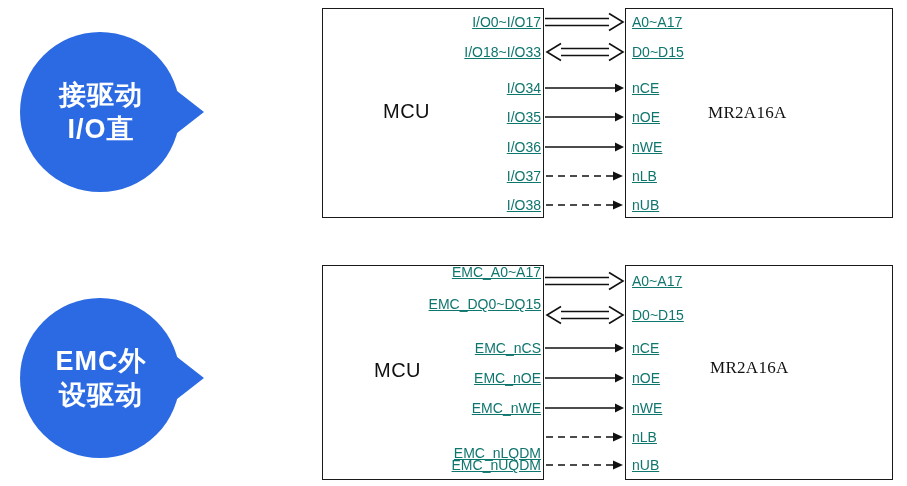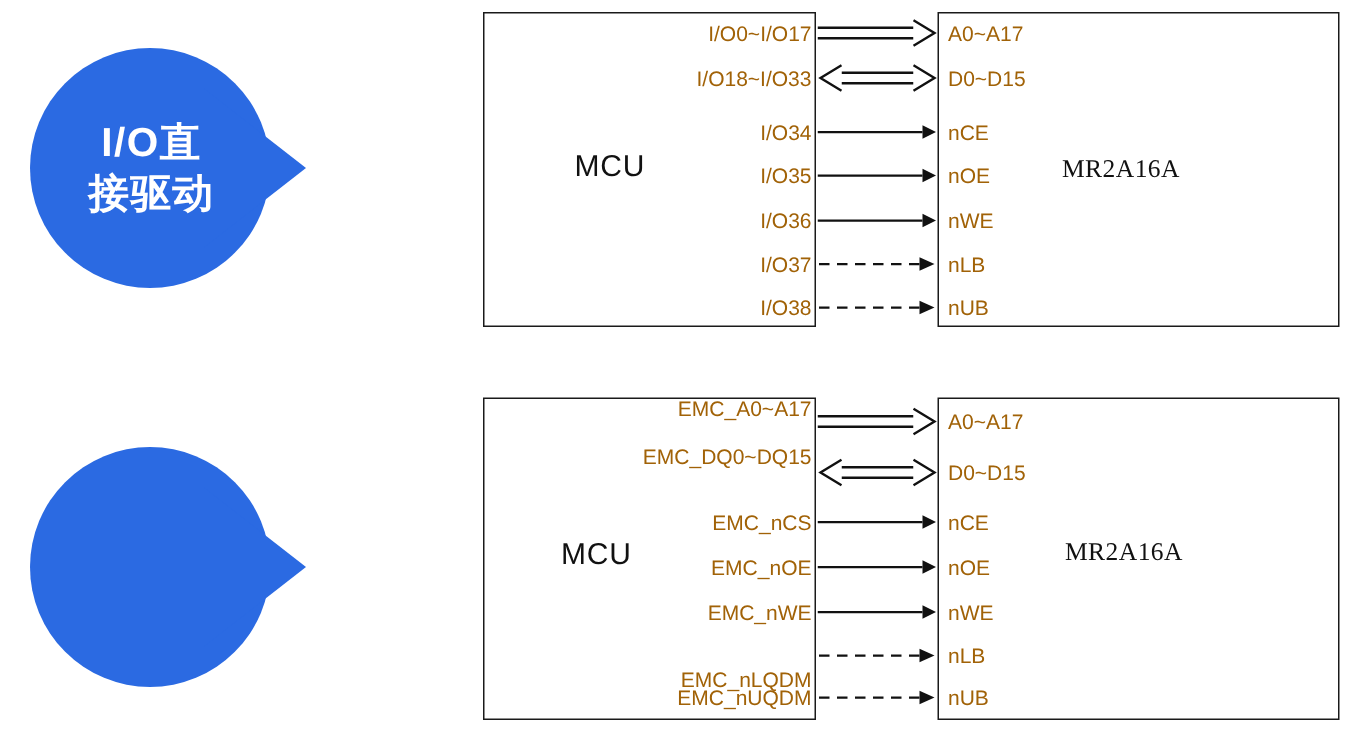--- a/index.html
+++ b/index.html
@@ -5,21 +5,21 @@
   * { margin:0; padding:0; box-sizing:border-box; }
   html,body { background:#ffffff; }
   body { font-family:"Liberation Sans","DejaVu Sans",sans-serif; }
   .page { position:relative; width:907px; height:486px; background:#ffffff; overflow:hidden; }
 
   .chip-box { position:absolute; border:1.5px solid #1a1a1a; background:#ffffff; }
   .chip-label { position:absolute; color:#111111; white-space:nowrap; }
   .mcu-label { font-size:20px; letter-spacing:0.5px; }
   .mem-label { font-size:17px; letter-spacing:0.3px;font-family:Liberation Serif, serif; }
 
-  .pin { position:absolute; font-size:14px; color:#a16207; line-height:20px; white-space:nowrap; }
+  .pin { position:absolute; font-size:14px; color:#0f766e; line-height:20px; white-space:nowrap;text-decoration:underline; }
   .pin-left  { left:322px; width:219px; text-align:right; }
   .pin-right { left:632px; text-align:left; }
 
   .arrow { position:absolute; left:545px; width:80px; height:26px; }
   .arrow svg { display:none; position:absolute; left:0; top:0; width:80px; height:26px; }
   .arrow[data-arrow="bus-right"] .v-bus-right { display:block; }
   .arrow[data-arrow="bus-bidir"] .v-bus-bidir { display:block; }
   .arrow[data-arrow="solid"]     .v-solid     { display:block; }
   .arrow[data-arrow="dashed"]    .v-dashed    { display:block; }
 
@@ -55,31 +55,33 @@
 </svg>
 
 <div class="page">
 
   <div class="badge" style="left:18px; top:27px">
     <svg class="badge-shape" viewBox="0 0 190 170">
       <circle cx="82" cy="85" r="80" fill="#2b6ae2"></circle>
       <path d="M118,32 L186,85 L118,138 Z" fill="#2b6ae2"></path>
     </svg>
     <div class="badge-text">
+      <div>接驱动</div>
       <div>I/O直</div>
-      <div>接驱动</div>
     </div>
   </div>
 
   <div class="badge" style="left:18px; top:293px">
     <svg class="badge-shape" viewBox="0 0 190 170">
       <circle cx="82" cy="85" r="80" fill="#2b6ae2"></circle>
       <path d="M118,32 L186,85 L118,138 Z" fill="#2b6ae2"></path>
     </svg>
     <div class="badge-text">
+      <div>EMC外</div>
+      <div>设驱动</div>
     </div>
   </div>
 
   <div>
     <div class="chip-box" style="left:322px; top:8px; width:222px; height:210px"></div>
     <div class="chip-box" style="left:625px; top:8px; width:268px; height:210px"></div>
     <div class="chip-label mcu-label" style="left:383px; top:100px">MCU</div>
     <div class="chip-label mem-label" style="left:708px; top:103px">MR2A16A</div>
 
     <div class="pin pin-left" style="top:12px">I/O0~I/O17</div>

